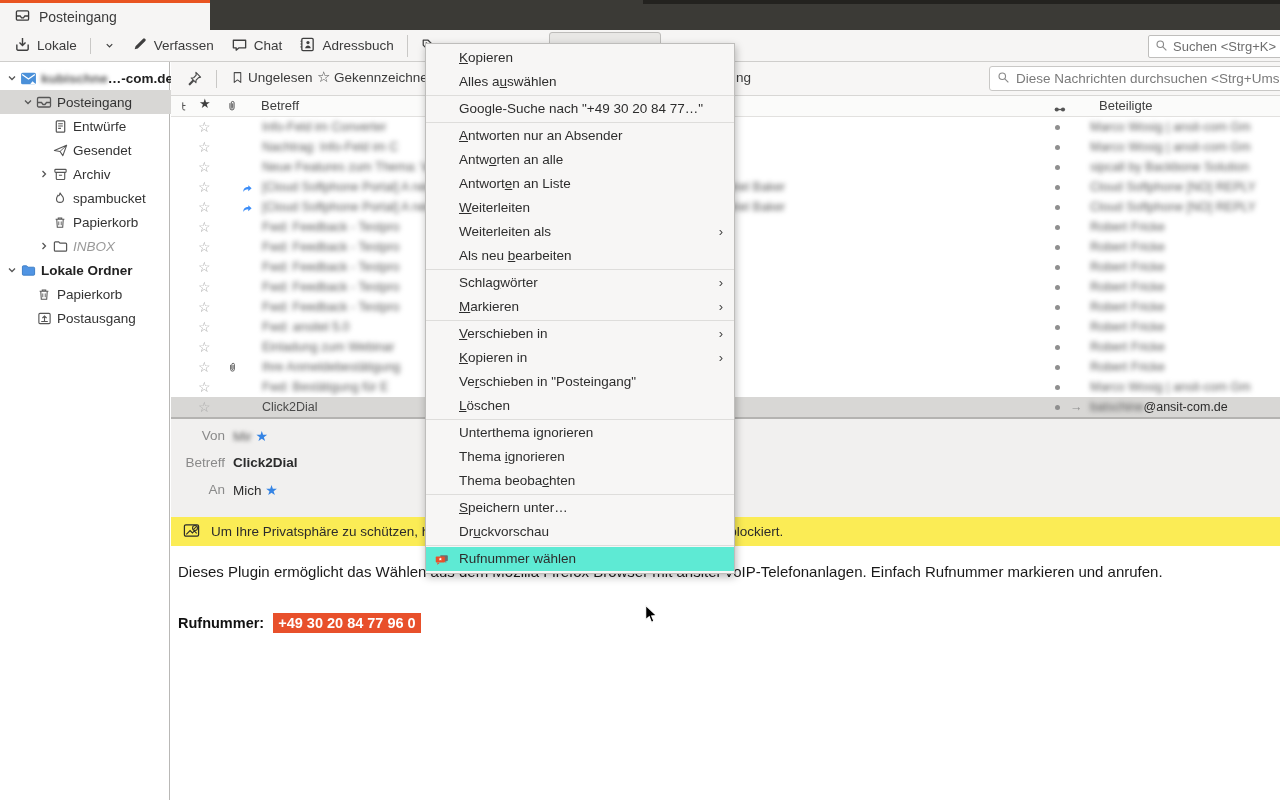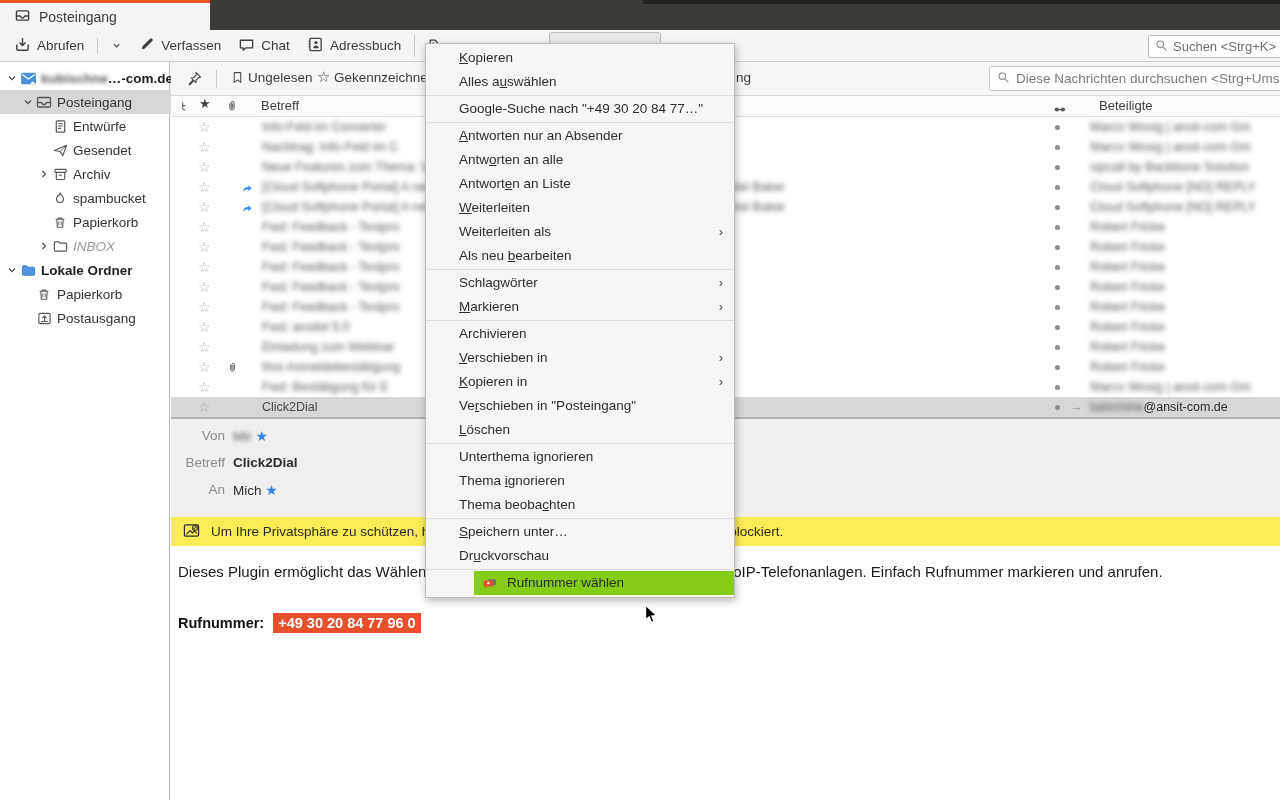--- a/index.html
+++ b/index.html
@@ -48,21 +48,21 @@
   .yellowbar{left:171px;top:517px;width:1109px;height:29px;background:#fbec55;display:flex;align-items:center;gap:11px;
     padding-left:12px;box-sizing:border-box;font-size:13.5px;color:#2b2b2b;white-space:nowrap;overflow:hidden;}
   .bodytext{left:178px;top:563px;font-size:15px;color:#1a1a1a;white-space:nowrap;}
   .phoneline{left:178px;top:613px;font-size:14.5px;color:#111;display:flex;align-items:center;white-space:nowrap;}
   .phoneline .plabel{font-weight:bold;}
   .phonehl{margin-left:9px;background:#e8502b;color:#fff;font-weight:bold;padding:2px 5px;}
   
   .menu{left:425px;top:43px;width:310px;background:#f7f6f5;border:1px solid #bebdbb;box-sizing:border-box;
     box-shadow:1px 3px 8px rgba(0,0,0,.28);z-index:50;padding:2px 0;}
   .mi{position:relative;height:24px;line-height:24px;padding-left:33px;font-size:13.5px;color:#2d2d2d;white-space:nowrap;}
-  .mi.hover{background:#84cc16;margin-left:48px;}
+  .mi.hover{background:#5eead4;}
   .mi .arrow{position:absolute;right:11px;top:0;font-size:13px;color:#444;}
   .mi .mico{position:absolute;left:8px;top:4px;}
   .msep{height:1px;background:#dedddb;margin:1px 0;}
   .ak{text-decoration:underline;}
   .cursor{z-index:60;}
   .nw{white-space:nowrap;}
 </style>
 </head>
 <body>
 
@@ -77,21 +77,21 @@
         </svg></span>
     <span>Posteingang</span>
   </div>
 
   <div class="abs toolbar">
     <span class="tbtn">
       <span><svg viewBox="0 0 18 18" width="17" height="17">
             <path d="M9 2v8M5.8 6.8L9 10l3.2-3.2" stroke="#3f3f3f" stroke-width="1.5" fill="none"></path>
             <path d="M3 9v4.8A1.2 1.2 0 0 0 4.2 15h9.6A1.2 1.2 0 0 0 15 13.8V9" stroke="#3f3f3f" stroke-width="1.5" fill="none"></path>
           </svg></span>
-      <span>Abrufen</span>
+      <span>Lokale</span>
     </span>
     <span class="tsep"></span>
     <span class="tbtn">
         <svg viewBox="0 0 16 16" width="11" height="11">
           <path d="M4 6l4 4 4-4" fill="none" stroke="#3f3f3f" stroke-width="1.7"></path>
         </svg>
       </span>
     <span class="tbtn">
       <span><svg viewBox="0 0 18 18" width="16" height="16">
             <path d="M3 15l1-3.5L12.5 3a1.4 1.4 0 0 1 2 0l.5.5a1.4 1.4 0 0 1 0 2L6.5 14z" fill="#3f3f3f"></path>
@@ -452,21 +452,20 @@
       <div class="mi"><span><span class="ak">A</span>ntworten nur an Absender</span></div>
       <div class="mi"><span>Antw<span class="ak">o</span>rten an alle</span></div>
       <div class="mi"><span>Antwort<span class="ak">e</span>n an Liste</span></div>
       <div class="mi"><span><span class="ak">W</span>eiterleiten</span></div>
       <div class="mi"><span>Weiterleiten als</span><span class="arrow">›</span></div>
       <div class="mi"><span>Als neu <span class="ak">b</span>earbeiten</span></div>
       <div class="msep"></div>
       <div class="mi"><span>Schla<span class="ak">g</span>wörter</span><span class="arrow">›</span></div>
       <div class="mi"><span><span class="ak">M</span>arkieren</span><span class="arrow">›</span></div>
       <div class="msep"></div>
-      <div class="mi"><span>Archivieren</span></div>
       <div class="mi"><span><span class="ak">V</span>erschieben in</span><span class="arrow">›</span></div>
       <div class="mi"><span><span class="ak">K</span>opieren in</span><span class="arrow">›</span></div>
       <div class="mi"><span>Ve<span class="ak">r</span>schieben in "Posteingang"</span></div>
       <div class="mi"><span><span class="ak">L</span>öschen</span></div>
       <div class="msep"></div>
       <div class="mi"><span>Unterthema i<span class="ak">g</span>norieren</span></div>
       <div class="mi"><span>Thema <span class="ak">i</span>gnorieren</span></div>
       <div class="mi"><span>Thema beoba<span class="ak">c</span>hten</span></div>
       <div class="msep"></div>
       <div class="mi"><span><span class="ak">S</span>peichern unter…</span></div>

